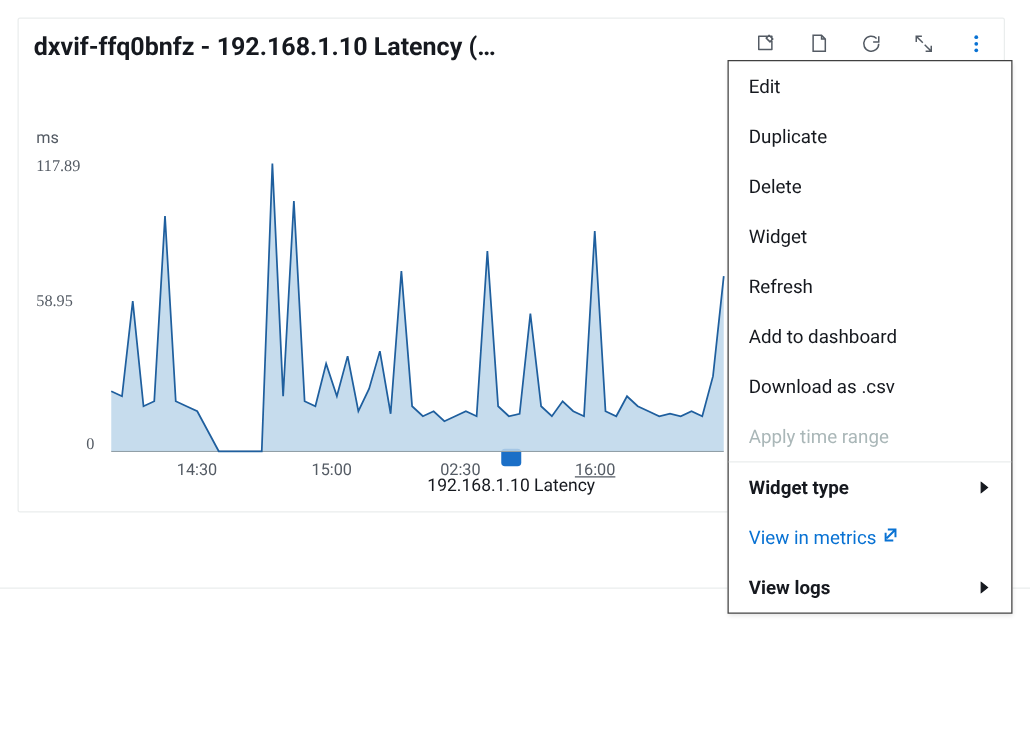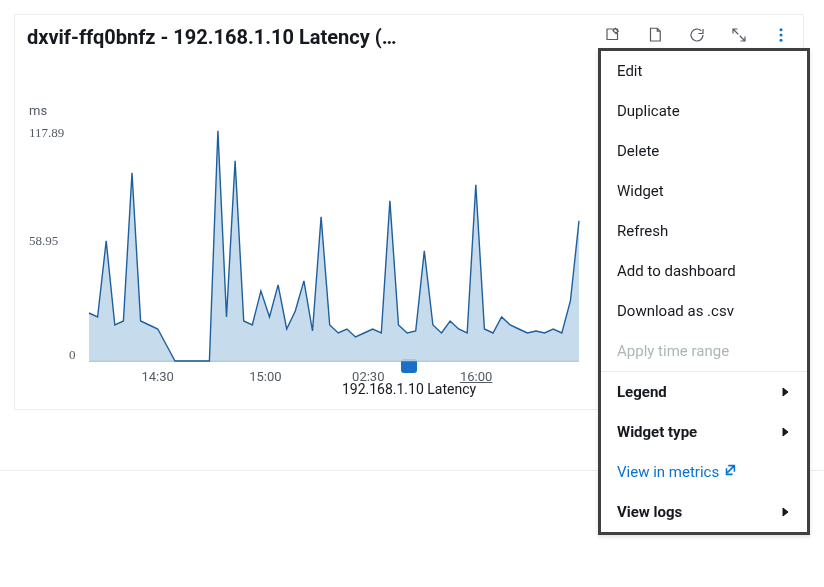--- a/index.html
+++ b/index.html
@@ -18,21 +18,21 @@
   .plot svg { width:100%; height:100%; display:block; overflow:visible;}
   .area-path { fill:#bcd6ea; fill-opacity:0.85; }
   .line-path { fill:none; stroke:#1f5f9e; stroke-width:1.4; }
   .x-labels { position:absolute; left:74px; width:490px; display:flex; font-size:13px; color:#545b64; }
   .x-lab { position:absolute; transform:translateX(-50%);}
   .legend { padding: 4px 12px 12px 12px; display:flex; align-items:center; gap:8px;flex-direction:column;}
   .legend-swatch { width:16px; height:14px; border-radius:3px; background:#1b6fc7;}
   .legend-label { font-size:14px; color:#16191f;}
   .hr-below { position:absolute; left:0; right:0; top:470px; border-top:1px solid #eaeded;}
   
-  .menu { position:absolute; top:48px; right:14px; width:212px; background:#fff; border:3px solid #404040; box-shadow:0 2px 4px rgba(0,0,0,0.12); z-index:10;}
+  .menu { position:absolute; top:48px; right:14px; width:228px; background:#fff; border:1px solid #404040; box-shadow:0 2px 4px rgba(0,0,0,0.12); z-index:10;}
   .menu-item { padding:11px 16px; font-size:15px; color:#16191f; cursor:pointer; display:flex; align-items:center; justify-content:space-between;}
   .menu-item.disabled { color:#aab7b8; cursor:default;}
   .menu-item.bold { font-weight:700;}
   .menu-item.link { color:#0972d3; font-weight:400;}
   .menu-sep { border-top:1px solid #eaeded; }
   .chev svg { width:10px; height:10px; stroke:#16191f; fill:#16191f; }
   .ext-icon svg { width:14px;height:14px; stroke:#0972d3; fill:none; stroke-width:1.8;}
 </style>
 </head>
 <body>
@@ -119,26 +119,20 @@
       <span>Add to dashboard</span>
     </div>
   <div class="menu-item">
       <span>Download as .csv</span>
     </div>
   <div class="menu-item disabled">
       <span>Apply time range</span>
     </div>
   <div class="menu-sep"></div>
   <div class="menu-item bold">
-    <span>Legend</span>
-    <span class="chev"><svg viewBox="0 0 10 10">
-          <path d="M2 1l5 4-5 4z"></path>
-        </svg></span>
-  </div>
-  <div class="menu-item bold">
     <span>Widget type</span>
     <span class="chev"><svg viewBox="0 0 10 10">
           <path d="M2 1l5 4-5 4z"></path>
         </svg></span>
   </div>
   <div class="menu-item link">
     <span><span>View in metrics</span> <span class="ext-icon"><svg viewBox="0 0 16 16">
             <path d="M6 3h7v7 M13 3l-8 8 M4 6v7h7"></path>
           </svg></span></span>
   </div>

